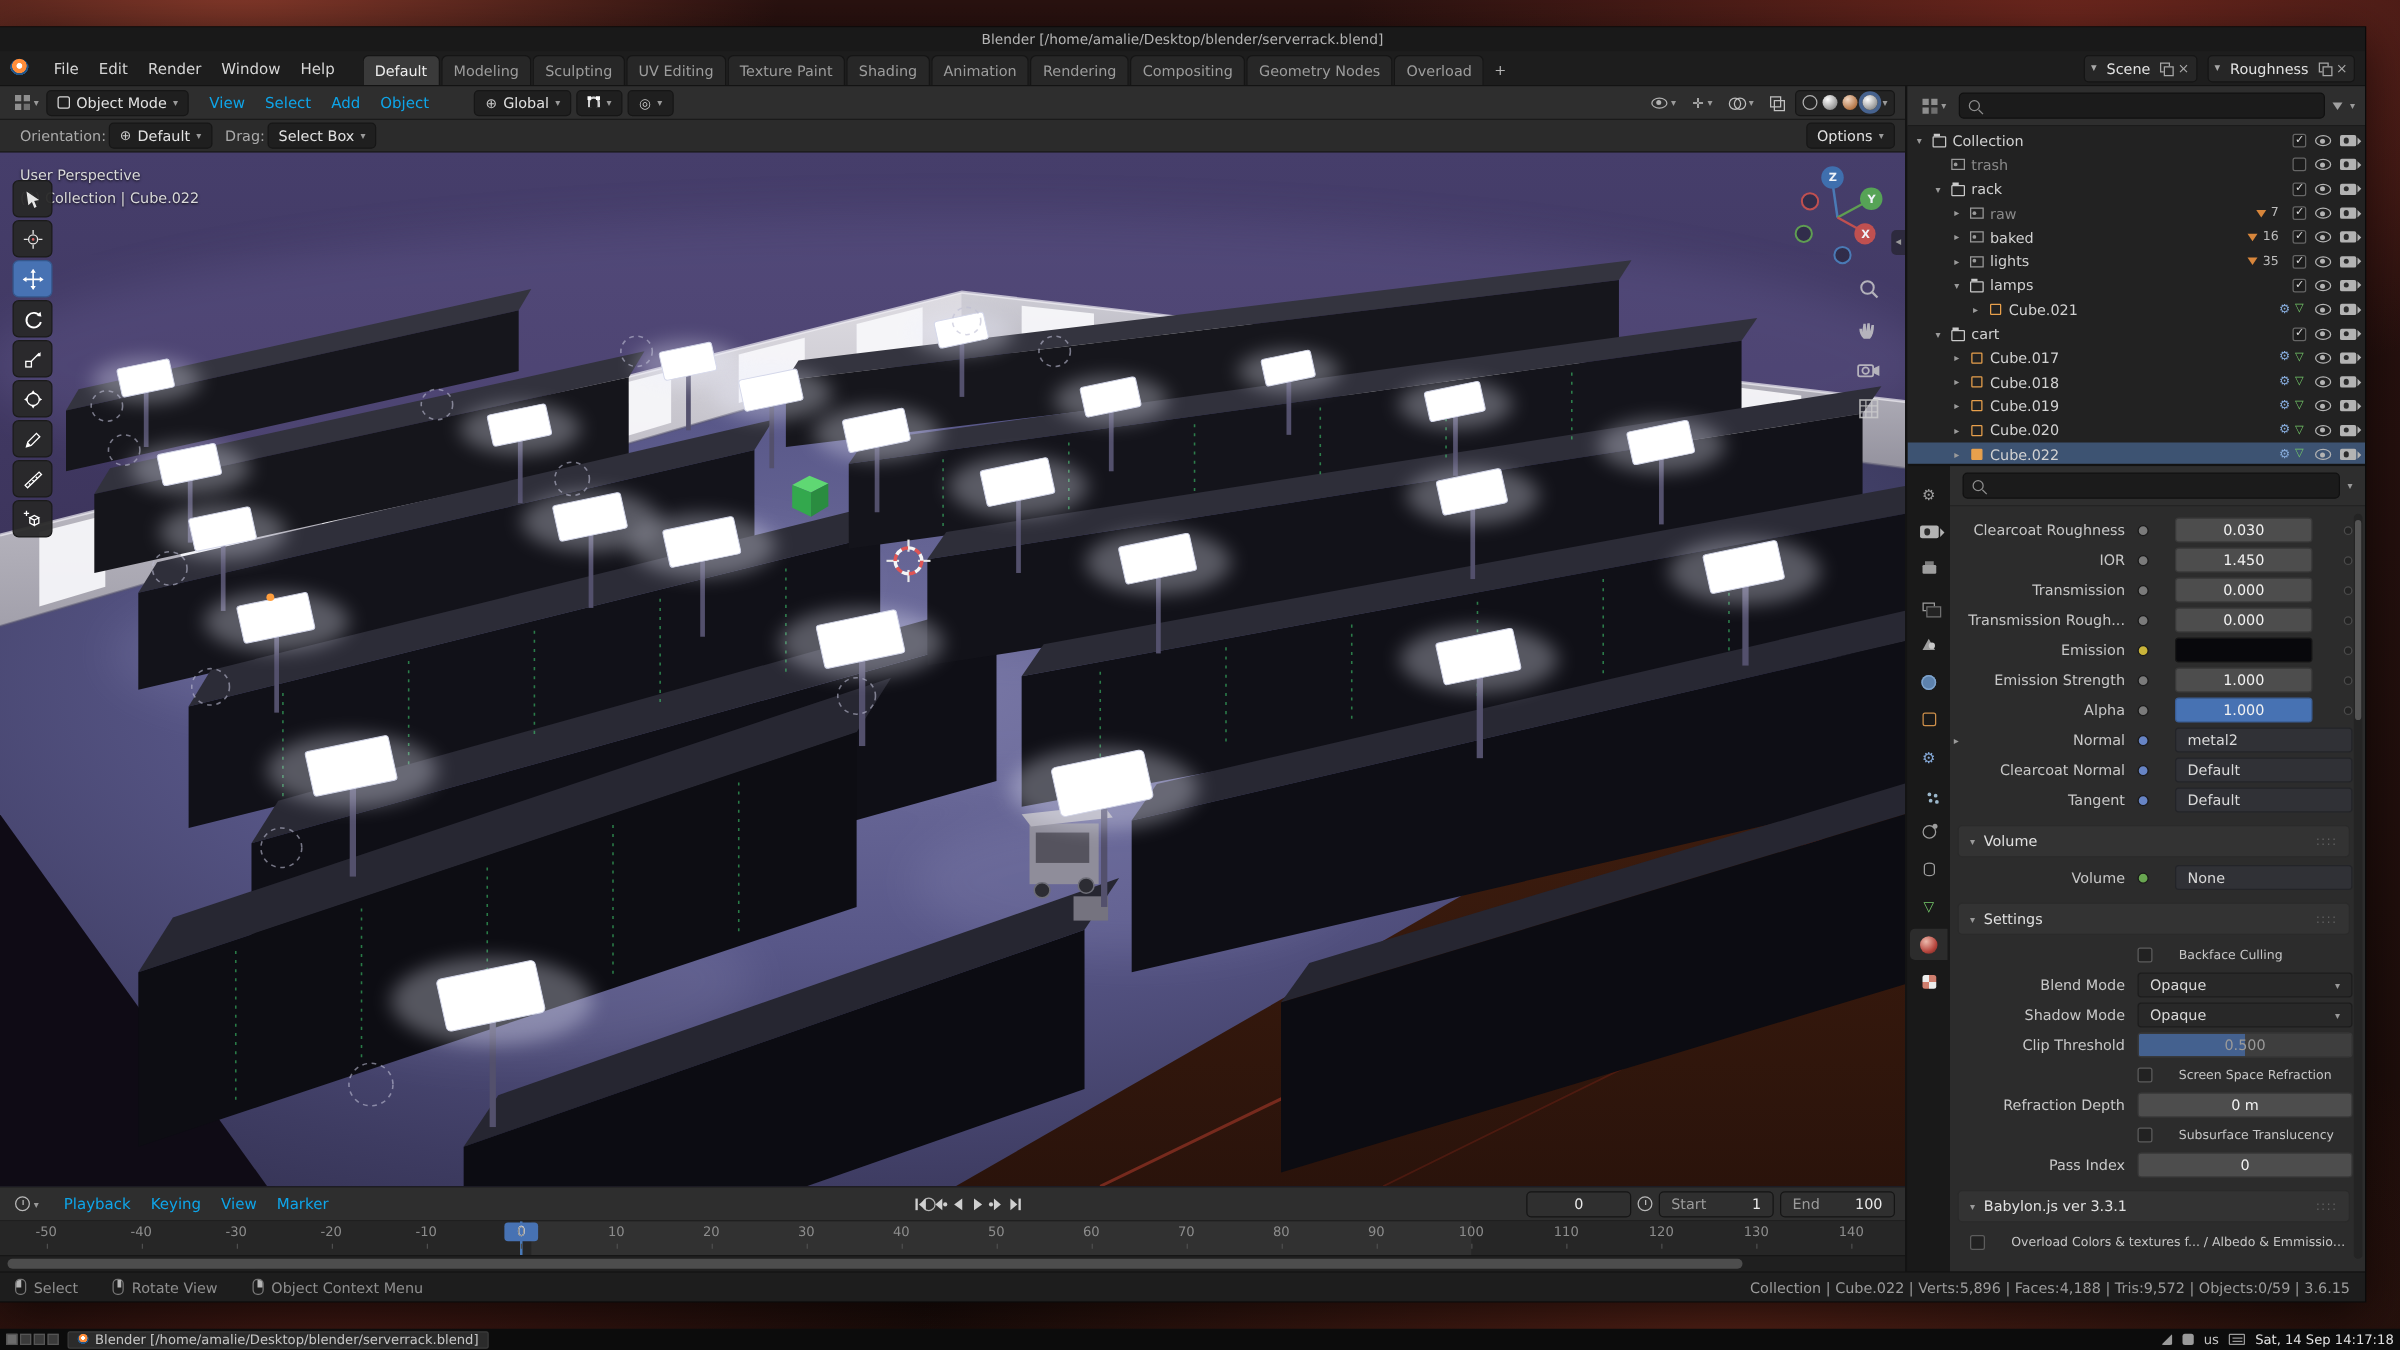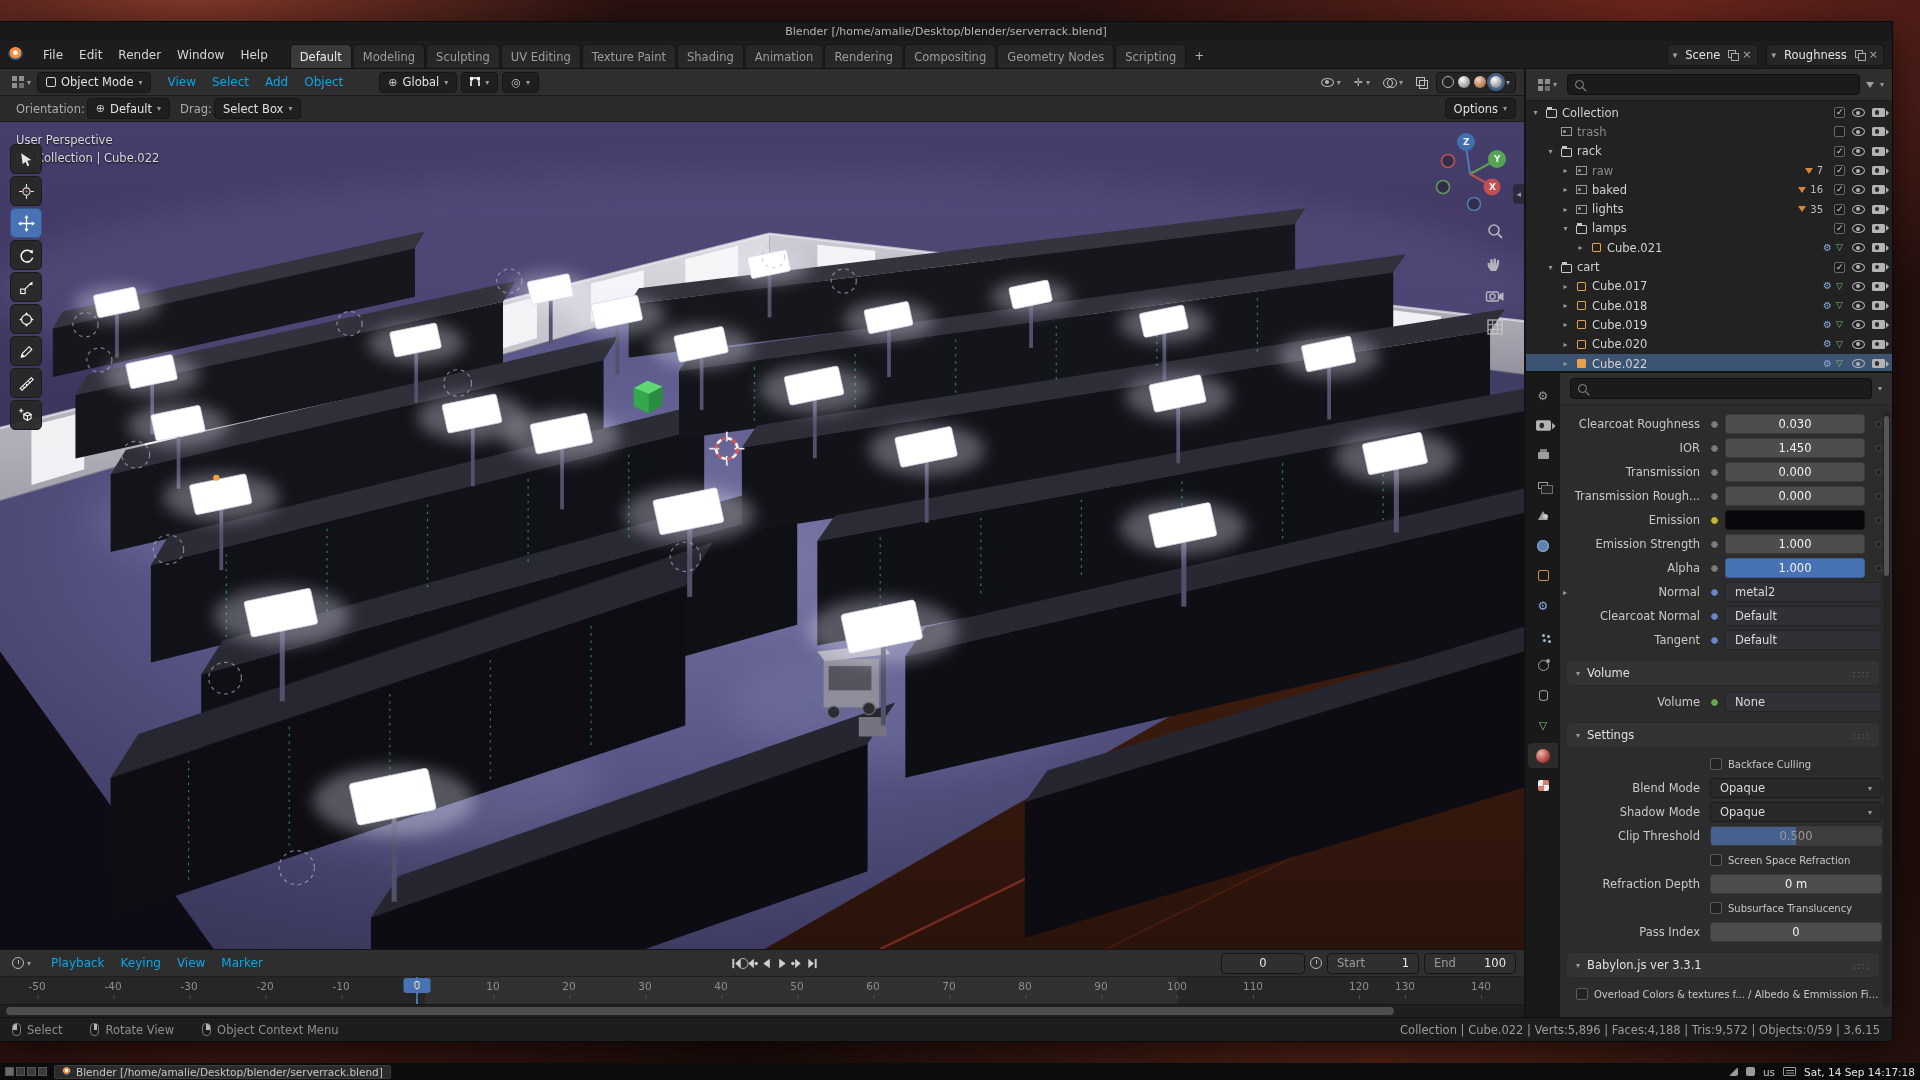--- a/index.html
+++ b/index.html
@@ -170,21 +170,21 @@
 .phys{width:11px;height:11px;border:1.3px solid #9e9e9e;border-radius:50%;position:relative}
 .phys::after{content:'';position:absolute;right:-2px;top:-2px;width:4px;height:4px;border-radius:50%;background:#9e9e9e}
 .constr{width:9px;height:11px;border:1.4px solid #9e9e9e;border-radius:5px/3px}
 .matball{width:14px;height:14px;border-radius:50%;background:radial-gradient(circle at 35% 30%,#ecb9ac,#b5443c 62%,#5e1f1b)}
 .texsq{width:11px;height:11px;border-radius:2px;background:conic-gradient(#cf7e6e 0 25%,#ececec 25% 50%,#cf7e6e 50% 75%,#ececec 75%)}
 .pbody{flex:1;background:#2c2c2c;position:relative;display:flex;flex-direction:column;min-width:0}
 .p-hdr{height:32px;flex:none;background:#2e2e2e;border-bottom:1px solid #232323;display:flex;align-items:center;gap:6px;padding:0 10px}
 .p-scroll{flex:1;padding:7px 10px 0 4px;overflow:hidden}
 .prow{height:24px;display:flex;align-items:center;position:relative}
 .plabel{width:146px;flex:none;text-align:right;padding-right:10px;color:#c8c8c8;font-size:11.5px;white-space:nowrap;overflow:hidden}
-.pwid{flex:1;display:flex;align-items:center;gap:6px;min-width:0}
+.pwid{flex:1;display:flex;align-items:center;gap:21px;min-width:0}
 .pwid.wide{padding-left:12px}
 .sock{width:9px;height:9px;border-radius:50%;border:1px solid #191919;flex:none}
 .sock.gray{background:#7a7a7a}.sock.yellow{background:#c9b43a}.sock.blue{background:#6784c4}.sock.green{background:#69a651}
 .wfield{flex:1;height:20px;border-radius:3px;background:#4d4d4d;border:1px solid #3a3a3a;display:flex;align-items:center;justify-content:center;font-size:11.5px;color:#f2f2f2;min-width:0;white-space:nowrap}
 .wfield.fill{background:#4772b3;border-color:#3a5d94}
 .wfield.half{background:linear-gradient(to right,#44618f 0 50%,#3e3e3e 50%);color:#9a9a9a}
 .wfield.dark{background:#303136;border-color:#232428;justify-content:flex-start;padding:0 9px;color:#dadada}
 .wfield.sel{background:#282828;border-color:#1c1c1c;justify-content:space-between;padding:0 9px;color:#dadada}
 .swatch{flex:1;height:20px;border-radius:3px;border:1px solid #161616}
 .deco{width:7px;height:7px;border-radius:50%;background:#232323;border:1px solid #4a4a4a;flex:none;margin-left:4px}
@@ -231,21 +231,21 @@
         <span class="wtab active">Default</span>
         <span class="wtab">Modeling</span>
         <span class="wtab">Sculpting</span>
         <span class="wtab">UV Editing</span>
         <span class="wtab">Texture Paint</span>
         <span class="wtab">Shading</span>
         <span class="wtab">Animation</span>
         <span class="wtab">Rendering</span>
         <span class="wtab">Compositing</span>
         <span class="wtab">Geometry Nodes</span>
-        <span class="wtab">Scripting</span>
+        <span class="wtab">Overload</span>
         <span class="wtab plus">+</span>
       </div>
     <div class="topbar-right">
       <div class="selwidget">
         <span class="swico">▾</span>
         <span class="lbl">Scene</span>
         <span class="ci-copy"></span>
         <span class="ci-x">×</span>
       </div>
       <div class="selwidget">
@@ -807,21 +807,21 @@
             <span class="tick" style="left: 569px;">20</span>
             <span class="tick" style="left: 645px;">30</span>
             <span class="tick" style="left: 721px;">40</span>
             <span class="tick" style="left: 797px;">50</span>
             <span class="tick" style="left: 873px;">60</span>
             <span class="tick" style="left: 949px;">70</span>
             <span class="tick" style="left: 1025px;">80</span>
             <span class="tick" style="left: 1101px;">90</span>
             <span class="tick" style="left: 1177px;">100</span>
             <span class="tick" style="left: 1253px;">110</span>
-            <span class="tick" style="left: 1359px;">120</span>
+            <span class="tick" style="left: 1329px;">120</span>
             <span class="tick" style="left: 1405px;">130</span>
             <span class="tick" style="left: 1481px;">140</span>
           </div>
       </div>
     </div>
 
     <div class="rightcol">
       <div class="outliner">
         <div class="ol-hdr">
           <div class="hbtn">

